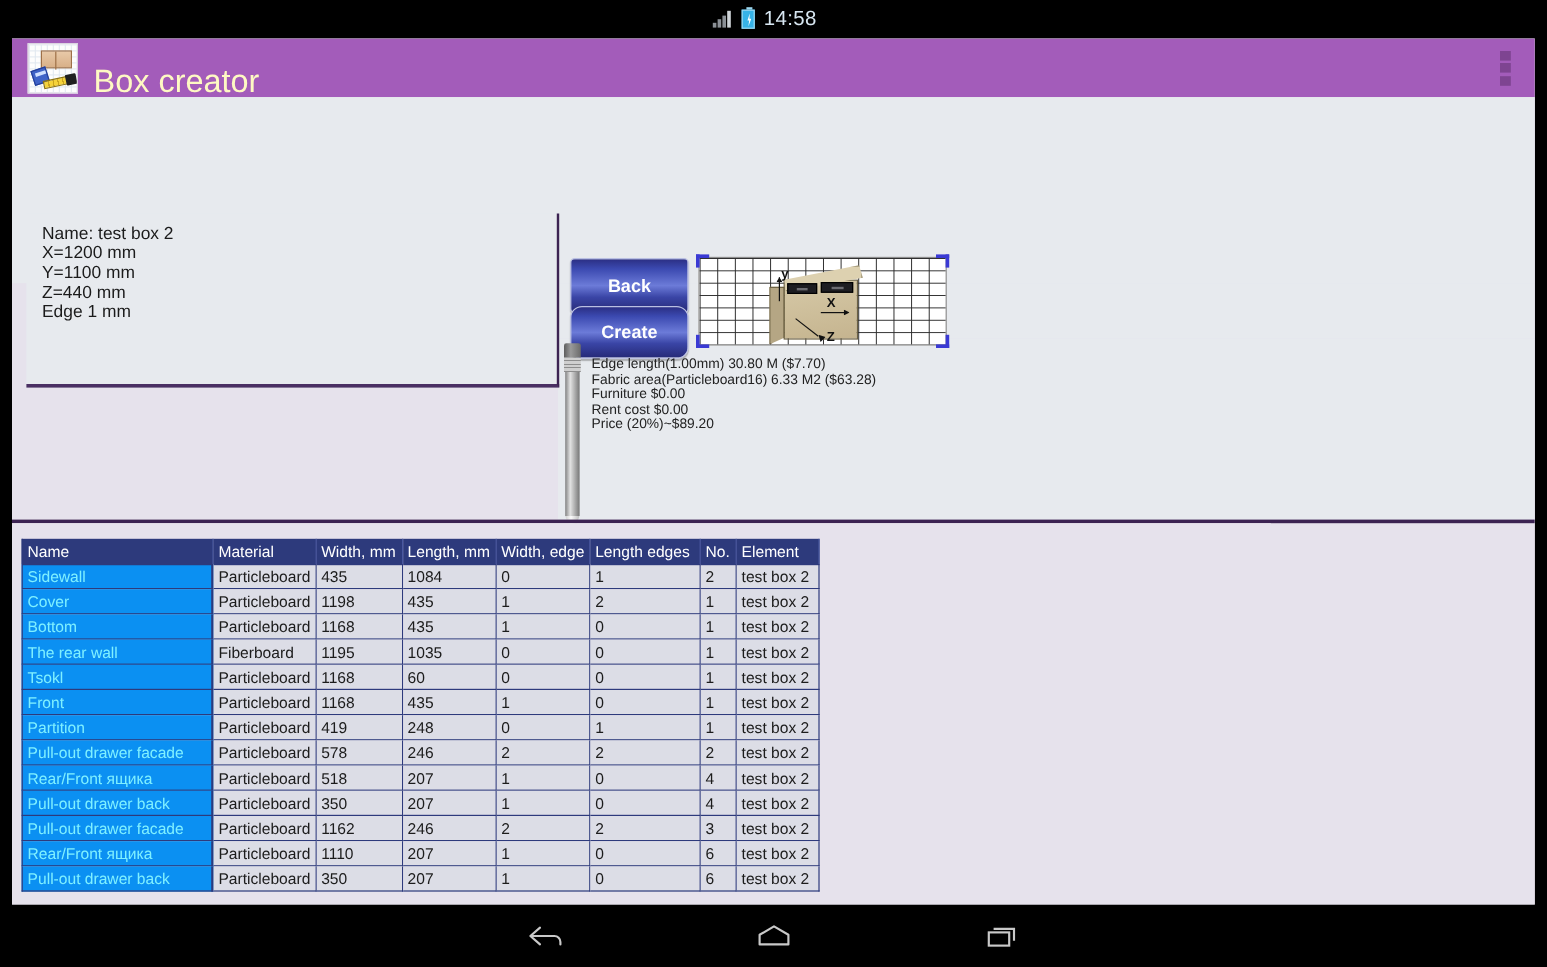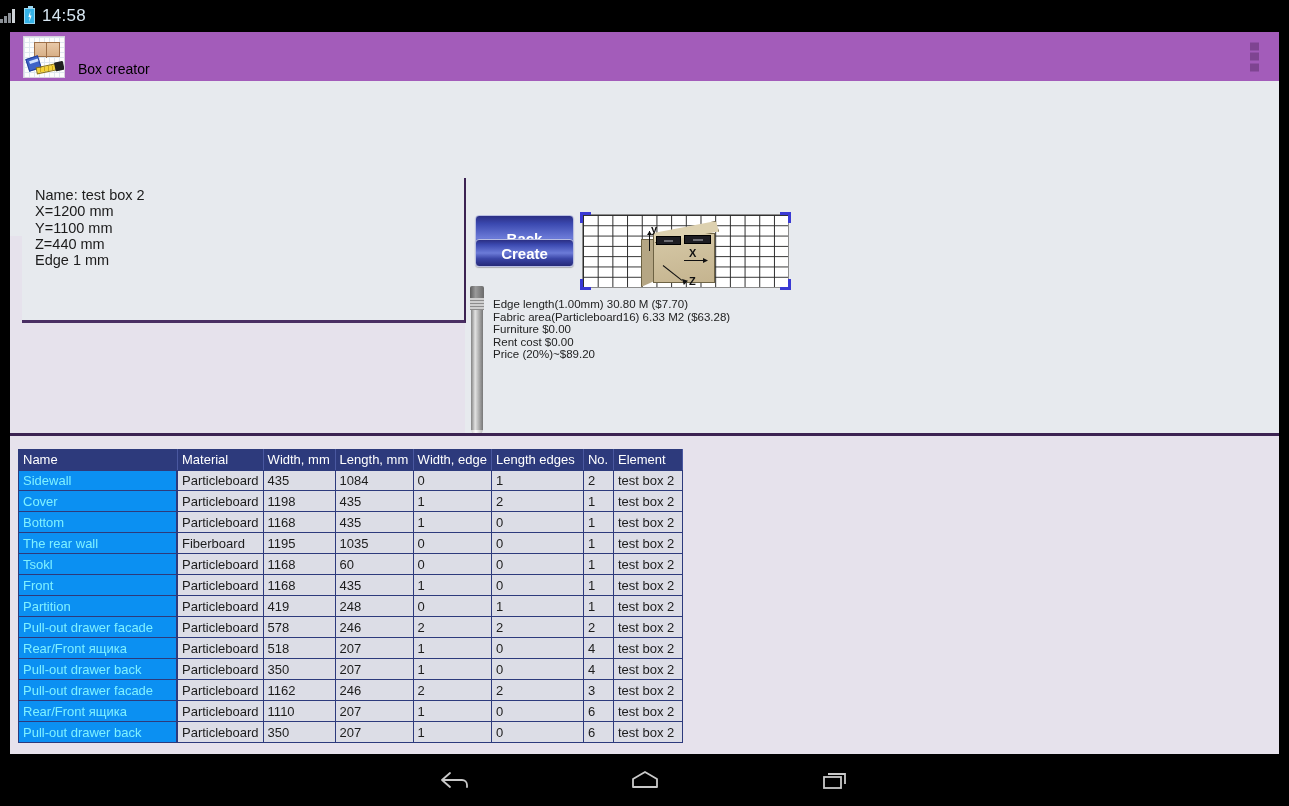--- a/index.html
+++ b/index.html
@@ -4,21 +4,21 @@
 <style>
   * { margin:0; padding:0; box-sizing:border-box; }
   html,body{ width:1289px; height:806px; overflow:hidden; background:#000; }
   body{ font-family:"Liberation Sans", sans-serif; }
 
   #screen{ position:relative; width:1289px; height:806px; background:#000; }
 
   
   #statusbar{
     position:absolute; left:0; top:0; width:1289px; height:32px;
-    background:#000; display:flex; align-items:center; justify-content:flex-start;
+    background:#000; display:flex; align-items:center; justify-content:center;
     padding-right:14px; gap:7px;
   }
   .sb-clock{ color:#d8e7f2; font-size:17px; letter-spacing:.3px; }
   .sig{ position:relative; width:17px; height:14px; }
   .sig i{ position:absolute; bottom:0; width:3px; background:#8b9096; display:block; }
   .sig i:nth-child(1){ left:0; height:4px; }
   .sig i:nth-child(2){ left:4px; height:7px; }
   .sig i:nth-child(3){ left:8px; height:10px; }
   .sig i:nth-child(4){ left:12px; height:14px; background:#cfd4d8; }
   .batt{ position:relative; width:11px; height:16px; background:#36b3e8; border:1px solid #9bd6ef; }
@@ -49,21 +49,21 @@
     background:linear-gradient(#e8c9a8,#d8b088); border:1px solid #9e7048; }
   #appicon .cab:after{ content:""; position:absolute; left:11px; top:0; width:1px; height:15px; background:#9e7048; }
   #appicon .calc{ position:absolute; left:3px; top:20px; width:13px; height:13px;
     background:#3f63c8; border:1px solid #24409a; transform:rotate(-18deg); }
   #appicon .calc:after{ content:""; position:absolute; left:2px; top:2px; width:9px; height:3px; background:#cfe0ff; }
   #appicon .tape{ position:absolute; left:12px; top:28px; width:24px; height:7px;
     background:repeating-linear-gradient(90deg,#f5d33a 0 3px,#caa41f 3px 4px);
     transform:rotate(-12deg); border:1px solid #8d7410; }
   #appicon .tape:after{ content:""; position:absolute; right:-5px; top:-2px; width:9px; height:9px;
     background:#202020; border-radius:1px; }
-  #apptitle{ color:#000000; font-size:14px; margin-left:13px;margin-top:24px; }
+  #apptitle{ color:#fef9c3; font-size:27px; margin-left:13px;margin-top:24px; }
   #overflow{ position:absolute; right:20px; top:50%; transform:translateY(-50%);
     width:9px; height:29px; display:flex; flex-direction:column; justify-content:space-between; }
   #overflow span{ width:9px; height:8px; background:#7e4491; display:block; }
 
   
   #content{ position:relative; height:673px; background:#e6e2ec; }
 
   
   #toppanel{
     position:absolute; left:0; top:0; width:1269px; height:155px; background:#e7eaee;
@@ -84,21 +84,21 @@
   #infobox div{ white-space:nowrap; }
 
   
   .btn3d{
     background:linear-gradient(180deg,#2b2f84 0%,#3b49b0 18%,#6c7bd8 50%,#3a45a6 72%,#262a78 100%);
     border:1px solid #b9bfe2; border-radius:4px; color:#ffffff; font-weight:bold;
     font-size:15px; display:flex; align-items:center; justify-content:center;
     box-shadow:0 1px 1px rgba(0,0,0,.25);
   }
   #btn-back{ position:absolute; left:465px; top:134px; width:99px; height:46px; }
-  #btn-create{ position:absolute; left:465px; top:158px; width:99px; height:28px; }
+  #btn-create{ position:absolute; left:465px; top:174px; width:99px; height:44px;border-radius:10px; }
 
   
   #preview{
     position:absolute; left:572px; top:133px; width:207px; height:74px;
     background:#ffffff; border:1px solid #8d8d8d;
   }
   #preview .pgrid{ position:absolute; inset:0;
     background-image:linear-gradient(to right,#2b2b2b 1px,transparent 1px),
                      linear-gradient(to bottom,#2b2b2b 1px,transparent 1px);
     background-size:14.7px 10.3px; }

